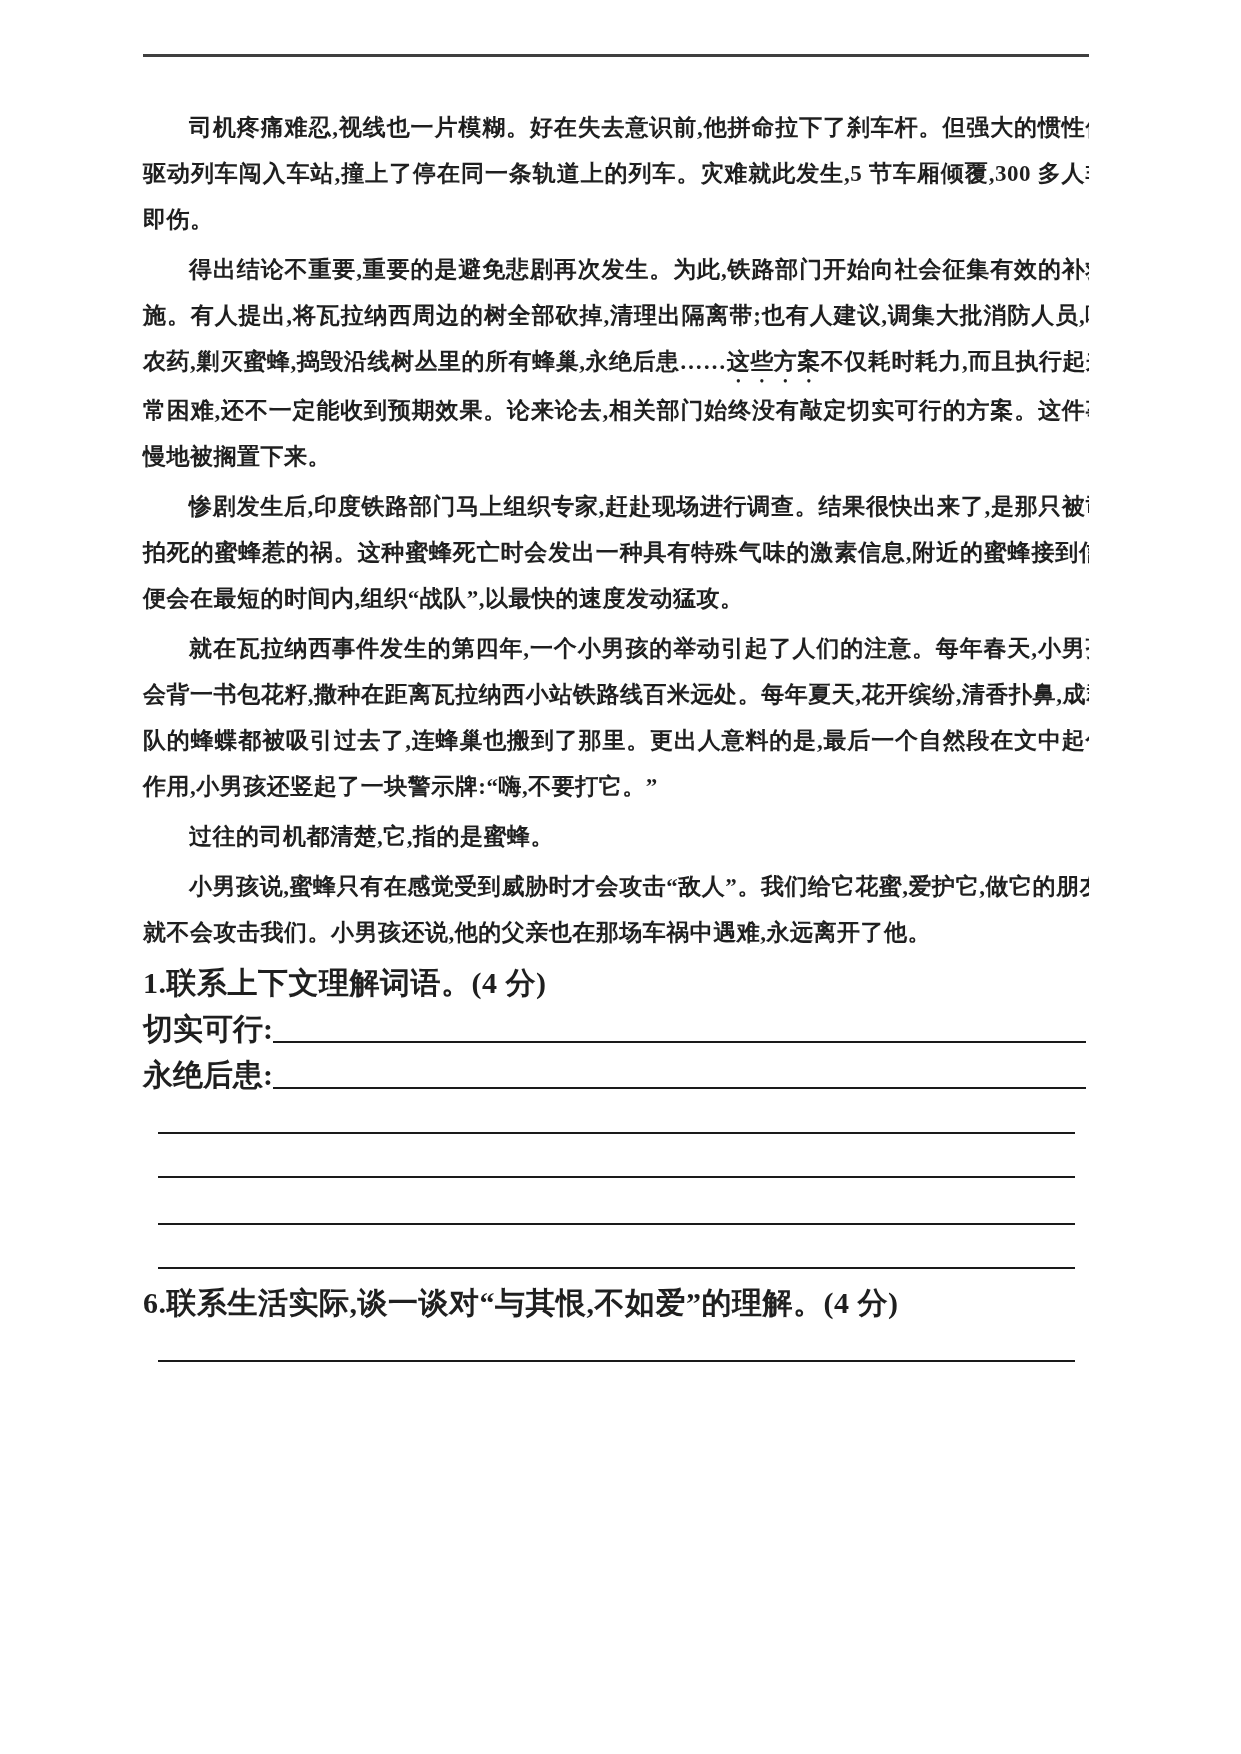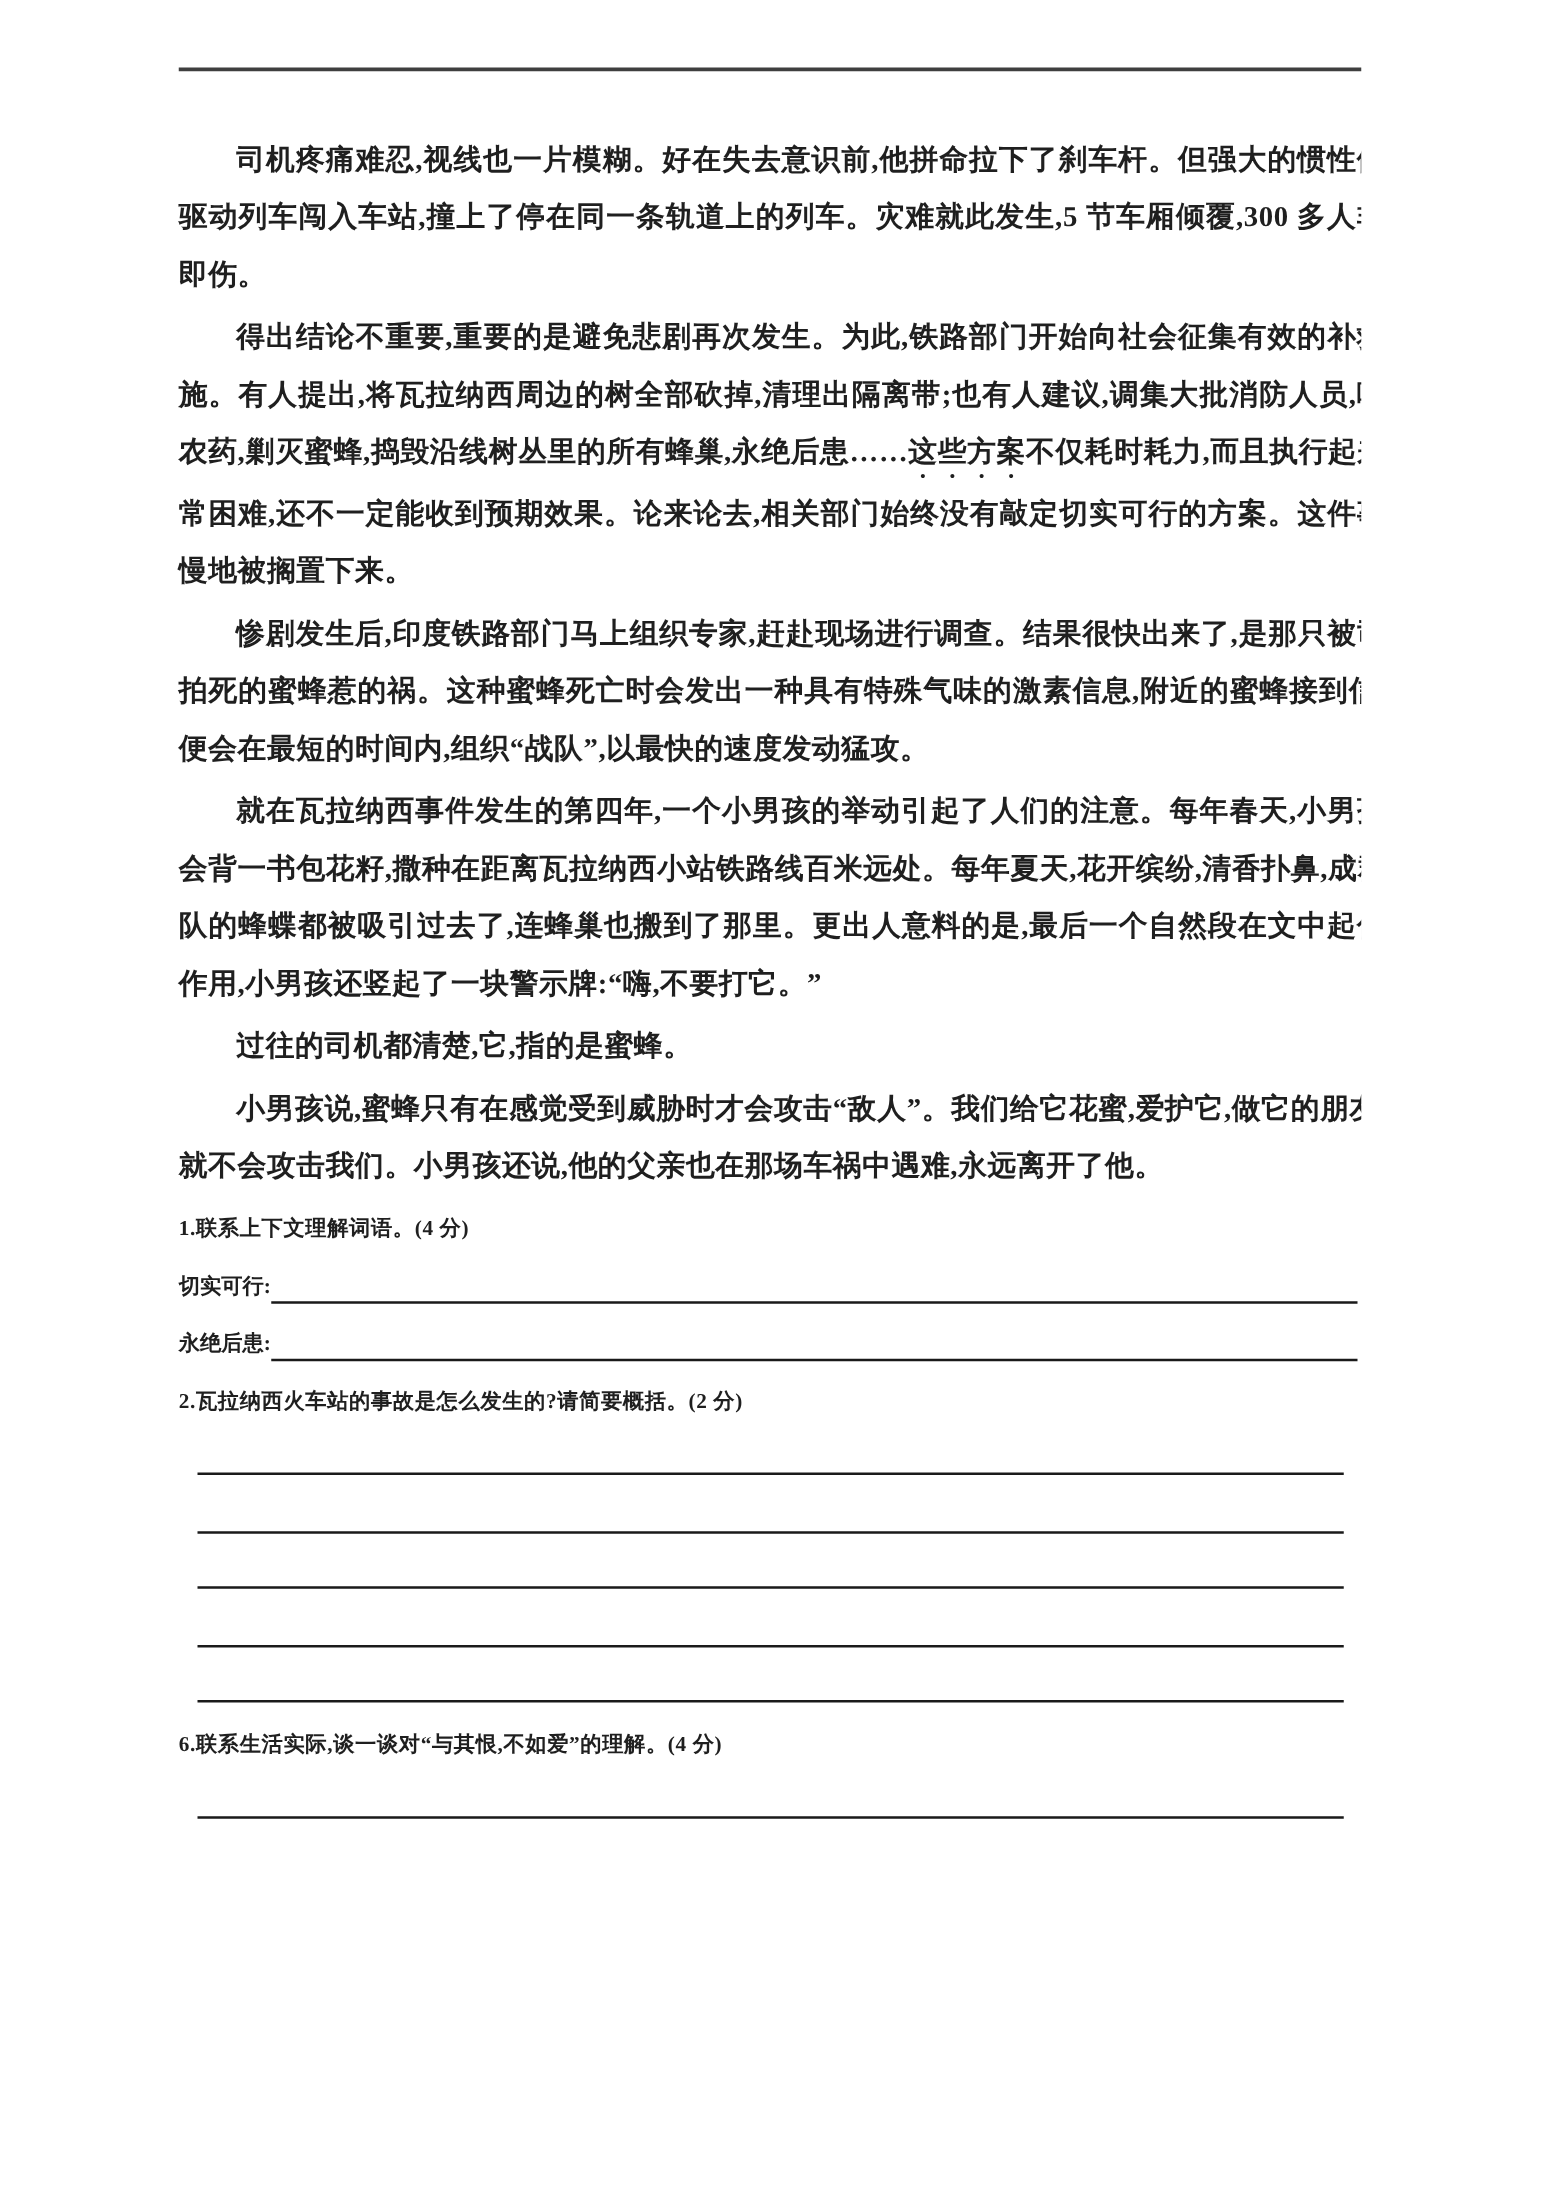--- a/index.html
+++ b/index.html
@@ -28,21 +28,21 @@
     letter-spacing: 0.5px;
   }
 
   .em-dots {
     -webkit-text-emphasis: filled dot;
     -webkit-text-emphasis-position: under left;
     text-emphasis: filled dot;
     text-emphasis-position: under left;
   }
 
-  .questions { font-size: 17px; }
+  .questions { font-size: 30px; }
   .q-label {
     line-height: 46px;
     letter-spacing: 0.5px;
     text-align: justify;
   }
   .q-block.qb { margin-bottom: 11px; }
 
   .fill-row {
     display: flex;
     line-height: 46px;
@@ -89,24 +89,20 @@
         <div class="fill-row">
           <span class="fill-label">切实可行:</span>
           <span class="fill-line"></span>
         </div>
         <div class="fill-row">
           <span class="fill-label">永绝后患:</span>
           <span class="fill-line"></span>
         </div>
       </div>
 
-      <div class="q-block qb">
-        <div class="q-label">2.瓦拉纳西火车站的事故是怎么发生的?请简要概括。(2 分)</div>
-        <div class="answer-line"></div>
-      </div>
 
 
       <div class="q-block qb">
         <div class="answer-line"></div>
         <div class="answer-line"></div>
       </div>
 
       <div class="q-block qb">
         <div class="answer-line"></div>
         <div class="answer-line"></div>

